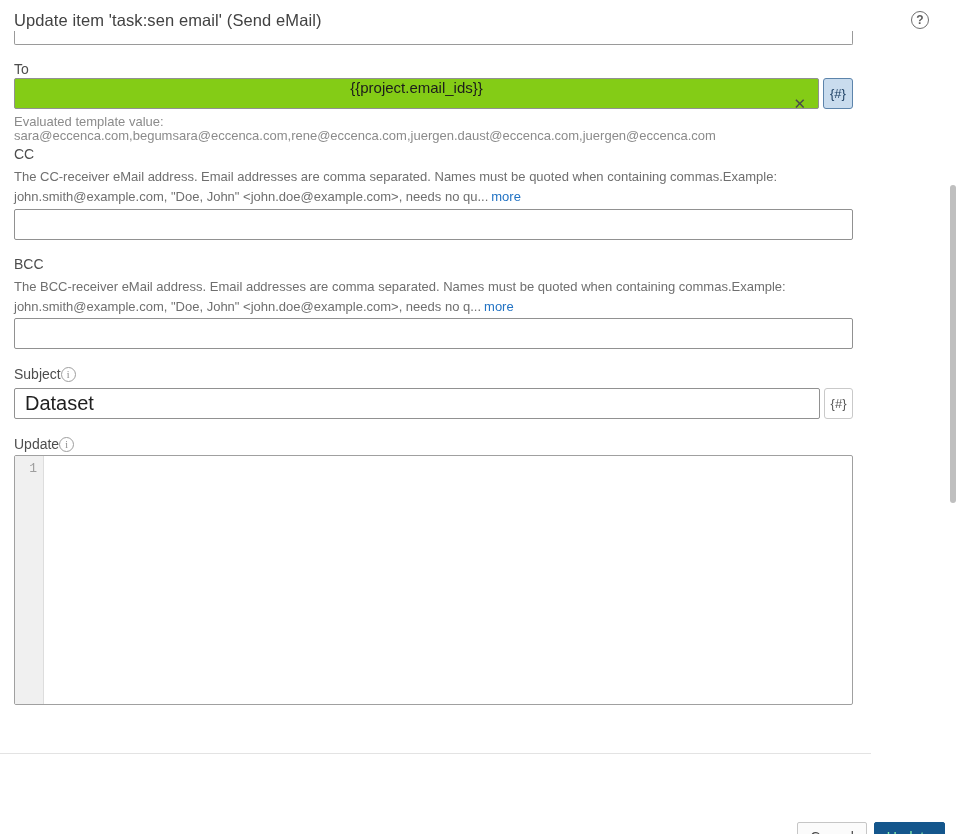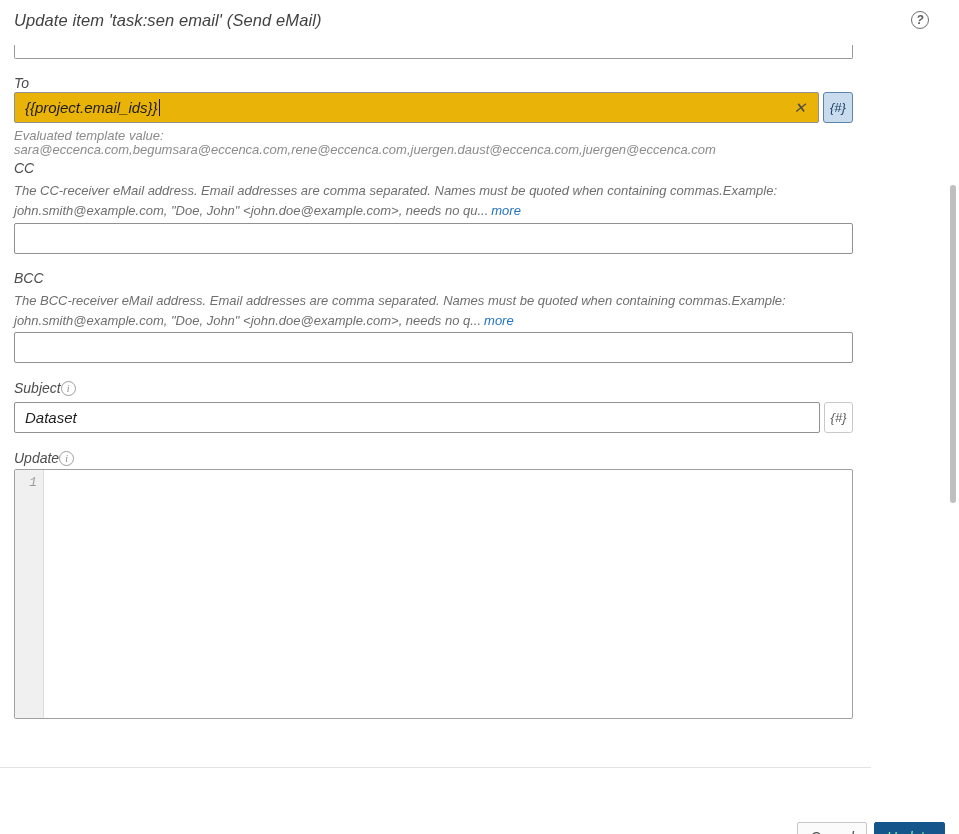--- a/index.html
+++ b/index.html
@@ -1,15 +1,15 @@
 <!DOCTYPE html>
 <html><head>
 <meta charset="utf-8">
 <style>
-  * { box-sizing: border-box; font-style: italic; }
+  * { box-sizing: border-box; }
   html,body { margin:0; padding:0; }
   body {
     width:959px; height:834px; position:relative; overflow:hidden;
     background:#ffffff; color:#424242;
     font-family:"Liberation Sans", sans-serif;
   }
 
   
   .dlg-title {
     position:absolute; top:11px; left:14px;
@@ -17,21 +17,21 @@
   }
   .help-btn {
     position:absolute; top:11px; left:911px; width:18px; height:18px;
     border:1.5px solid #6f6f6f; border-radius:50%;
     display:flex; align-items:center; justify-content:center;
     font-size:12px; font-weight:bold; color:#5d5d5d; cursor:pointer; background:#fff;
   }
 
   
   .form-viewport {
-    position:absolute; top:45px; left:0; width:871px; height:723px;
+    position:absolute; top:31px; left:0; width:871px; height:723px;
     border-bottom:1px solid #e3e3e3;
     padding:0 18px 0 14px;
     display:flex; flex-direction:column; align-items:stretch;
     overflow:hidden;
   }
 
   .input-sliver {
     height:14px; width:100%;
     border:1px solid #9a9a9a; border-top:none; border-radius:0 0 2px 2px;
     background:#fff;
@@ -44,31 +44,31 @@
     display:flex; align-items:center; justify-content:center;
     font-family:"Liberation Serif", serif; font-size:10px; color:#8a8a8a; cursor:pointer;
   }
   .field-desc {
     margin-top:6px; font-size:13px; line-height:20px; color:#6f6f6f; max-width:930px;
   }
   .more-link { color:#2273c4; cursor:pointer; margin-left:3px; }
 
   .text-input {
     height:31px; width:100%; border:1px solid #919191; border-radius:2px;
-    padding:0 10px; font-size:15px; color:#1f1f1f; background:#fff; outline:none;
+    padding:0 10px; font-size:20px; color:#1f1f1f; background:#fff; outline:none;
     font-family:"Liberation Sans", sans-serif;
   }
 
   .input-row { display:flex; gap:4px; align-items:stretch; }
   .grow { flex:1 1 auto; min-width:0; }
 
   .faux-input {
     display:flex; align-items:center;
-    border:1px solid #919191; border-radius:2px; background:#eab308;
-    padding:0 10px; height:31px;
+    border:1px solid #919191; border-radius:2px; background:#84cc16;
+    padding:0 10px; height:31px;flex-direction:column;
   }
   .faux-input .val { font-size:15px; color:#1c1c1c; white-space:pre; }
   .caret { width:1px; height:17px; background:#111; margin-left:1px; }
   .clear-btn {
     margin-left:auto; border:none; background:transparent; cursor:pointer;
     font-size:15px; color:#4a4a4a; padding:0 2px; line-height:1;
   }
 
   .tpl-btn {
     width:30px; height:31px; border-radius:3px; cursor:pointer;

